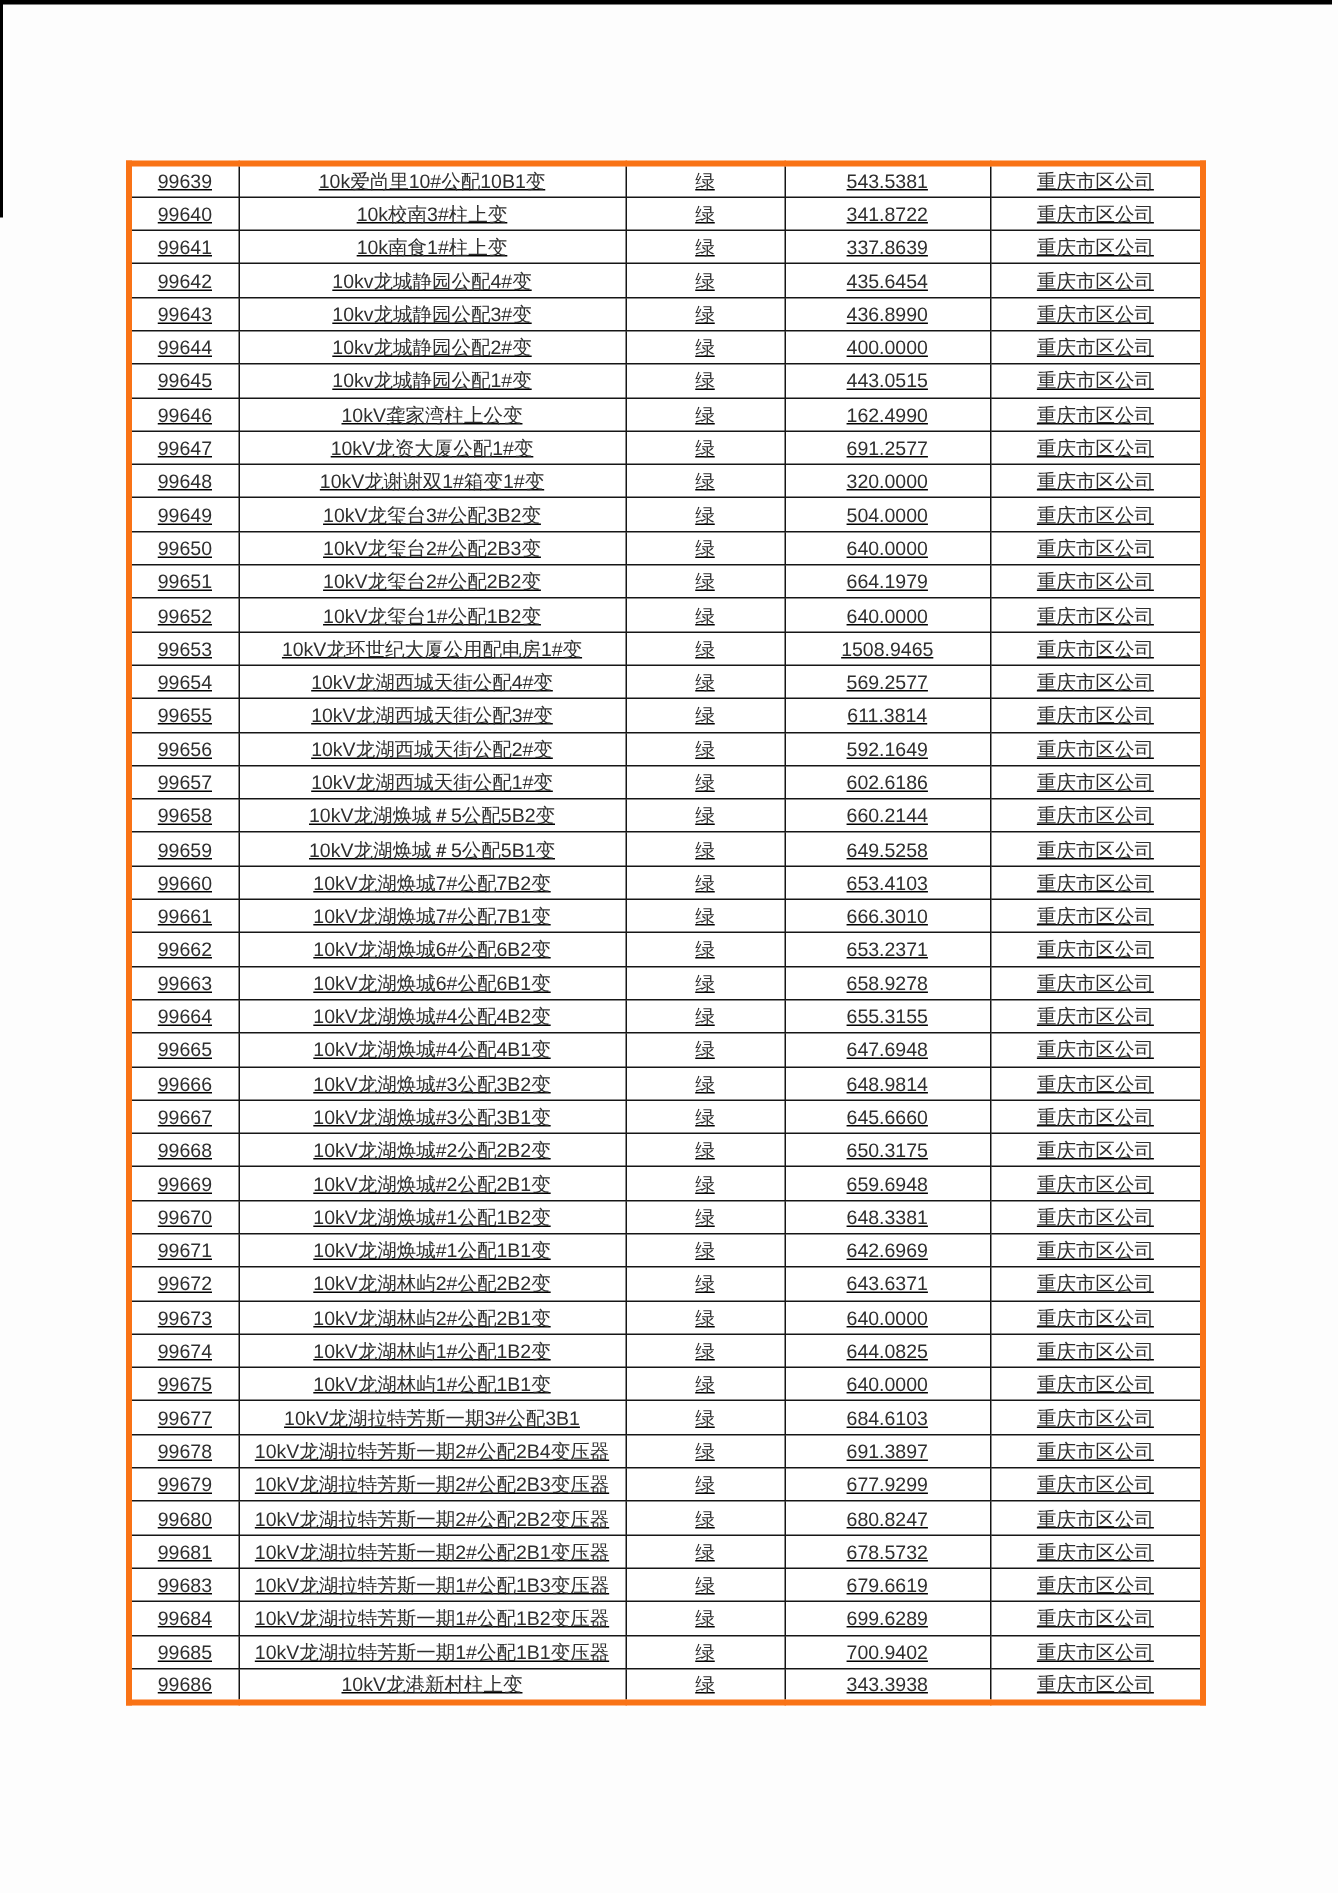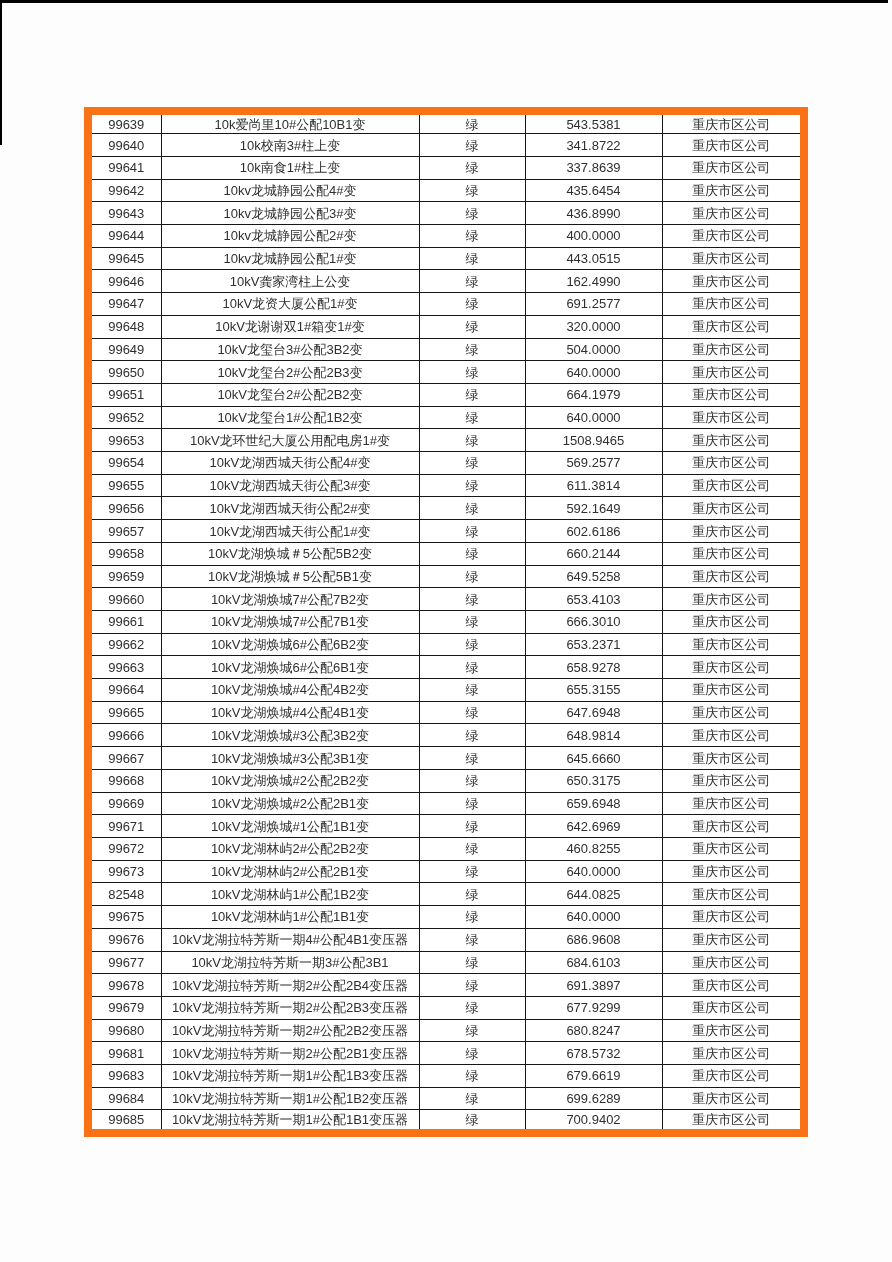--- a/index.html
+++ b/index.html
@@ -32,21 +32,22 @@
   }
   table.data-table {
     position: absolute;
     left: 84px;
     top: 107px;
     width: 716px;
     height: 1030px;
     border-collapse: collapse;
     table-layout: fixed;
     background: #ffffff;
-    border: 8px solid #f97316;
+    border: 4px solid #f97316;
+    text-decoration: underline;
   }
   table.data-table td {
     border: 1.5px solid #161616;
     padding: 0 2px;
     text-align: center;
     vertical-align: middle;
     font-size: 13px;
     line-height: 1;
     color: #2f2f2f;
     white-space: nowrap;
@@ -287,62 +288,62 @@
     <td>重庆市区公司</td>
   </tr>
       <tr>
     <td>99669</td>
     <td>10kV龙湖焕城#2公配2B1变</td>
     <td>绿</td>
     <td>659.6948</td>
     <td>重庆市区公司</td>
   </tr>
       <tr>
+    <td>99670</td>
+    <td>10kV龙湖焕城#1公配1B2变</td>
+    <td>绿</td>
+    <td>648.3381</td>
+    <td>重庆市区公司</td>
+  </tr>
+      <tr>
     <td>99671</td>
     <td>10kV龙湖焕城#1公配1B1变</td>
     <td>绿</td>
     <td>642.6969</td>
     <td>重庆市区公司</td>
   </tr>
       <tr>
     <td>99672</td>
     <td>10kV龙湖林屿2#公配2B2变</td>
     <td>绿</td>
-    <td>460.8255</td>
+    <td>643.6371</td>
     <td>重庆市区公司</td>
   </tr>
       <tr>
     <td>99673</td>
     <td>10kV龙湖林屿2#公配2B1变</td>
     <td>绿</td>
     <td>640.0000</td>
     <td>重庆市区公司</td>
   </tr>
       <tr>
-    <td>82548</td>
+    <td>99674</td>
     <td>10kV龙湖林屿1#公配1B2变</td>
     <td>绿</td>
     <td>644.0825</td>
     <td>重庆市区公司</td>
   </tr>
       <tr>
     <td>99675</td>
     <td>10kV龙湖林屿1#公配1B1变</td>
     <td>绿</td>
     <td>640.0000</td>
     <td>重庆市区公司</td>
   </tr>
       <tr>
-    <td>99676</td>
-    <td>10kV龙湖拉特芳斯一期4#公配4B1变压器</td>
-    <td>绿</td>
-    <td>686.9608</td>
-    <td>重庆市区公司</td>
-  </tr>
-      <tr>
     <td>99677</td>
     <td>10kV龙湖拉特芳斯一期3#公配3B1</td>
     <td>绿</td>
     <td>684.6103</td>
     <td>重庆市区公司</td>
   </tr>
       <tr>
     <td>99678</td>
     <td>10kV龙湖拉特芳斯一期2#公配2B4变压器</td>
     <td>绿</td>
@@ -382,16 +383,23 @@
     <td>10kV龙湖拉特芳斯一期1#公配1B2变压器</td>
     <td>绿</td>
     <td>699.6289</td>
     <td>重庆市区公司</td>
   </tr>
       <tr>
     <td>99685</td>
     <td>10kV龙湖拉特芳斯一期1#公配1B1变压器</td>
     <td>绿</td>
     <td>700.9402</td>
+    <td>重庆市区公司</td>
+  </tr>
+      <tr>
+    <td>99686</td>
+    <td>10kV龙港新村柱上变</td>
+    <td>绿</td>
+    <td>343.3938</td>
     <td>重庆市区公司</td>
   </tr>
     </tbody>
 </table>
 
 </body></html>

